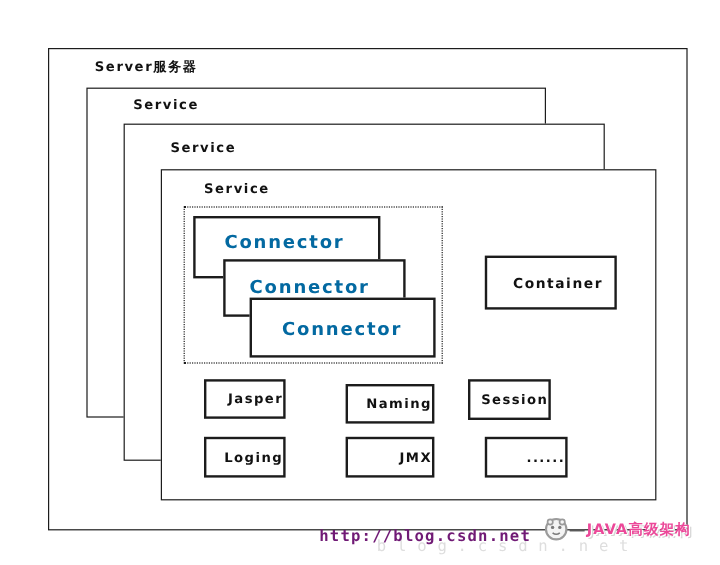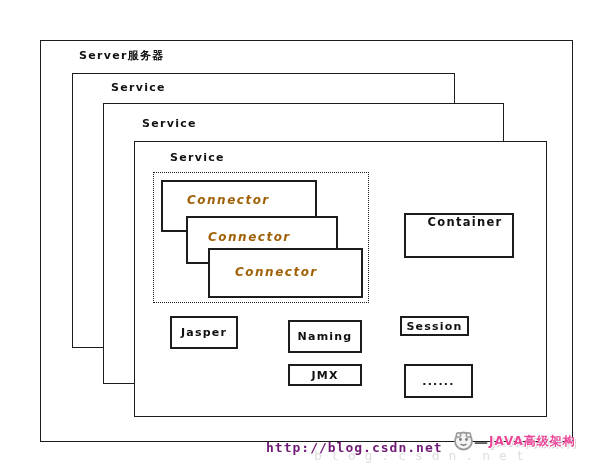--- a/index.html
+++ b/index.html
@@ -38,49 +38,48 @@
   .dotted {
     position: absolute;
     left: 18px; top: 30px; width: 216px; height: 131px;
     border: 1.6px dotted #1c1c1c;
     box-sizing: border-box;
     background: transparent;
   }
   .conn {
     border-width: 2px;
     font-weight: bold;
-    font-size: 12px;
+    font-size: 15px;
     letter-spacing: 1.5px;
-    color: #a16207;
-    font-style: italic;
+    color: #0369a1;
   }
   .c1 { left: 26px; top: 38px;  width: 156px; height: 52px; }
   .c2 { left: 51px; top: 74px;  width: 152px; height: 48px; }
   .c3 { left: 73px; top: 106px; width: 155px; height: 50px; }
   .c1 .conn-lbl { padding: 11px 0 0 24px; }
   .c2 .conn-lbl { padding: 12px 0 0 20px; }
   .c3 .conn-lbl { padding: 15px 0 0 25px; }
   .conn-lbl { display: block; white-space: nowrap; }
 
   .container-box {
     left: 269px; top: 71px; width: 110px; height: 45px;
     border-width: 2px;
-    display: flex; align-items: flex-start; justify-content: center;
+    display: flex; align-items: center; justify-content: center;
     font-weight: bold; font-size: 11.5px; letter-spacing: 1.3px; color: #111; padding-left: 12px;
   }
   .comp {
     border-width: 2px;
-    display: flex; align-items: center; justify-content: center;
+    display: flex; align-items: center; justify-content: flex-end;
     font-weight: bold; font-size: 11px; letter-spacing: 1.2px; color: #111;
   }
   .comp-0 { left: 35px;  top: 174px; width: 68px; height: 33px; }
   .comp-1 { left: 153px; top: 178px; width: 74px; height: 33px; }
-  .comp-2 { left: 265px; top: 174px; width: 69px; height: 20px; }
+  .comp-2 { left: 255px; top: 174px; width: 69px; height: 34px; }
   .comp-3 { left: 35px;  top: 222px; width: 68px; height: 34px; }
-  .comp-4 { left: 153px; top: 222px; width: 74px; height: 22px; }
+  .comp-4 { left: 153px; top: 222px; width: 74px; height: 34px; }
   .comp-5 { left: 269px; top: 222px; width: 69px; height: 34px; }
 
   
   .wm-url {
     position: absolute; left: 266px; top: 440px;
     font-family: "DejaVu Sans Mono", monospace;
     font-weight: bold; font-size: 13px; letter-spacing: 1px;
     color: #701a75; white-space: nowrap;
   }
   .wm-echo {
@@ -139,20 +138,23 @@
 
     <div class="box comp comp-0">
       <span>Jasper</span>
     </div>
     <div class="box comp comp-1">
       <span>Naming</span>
     </div>
     <div class="box comp comp-2">
       <span>Session</span>
     </div>
+    <div class="box comp comp-3">
+      <span>Loging</span>
+    </div>
     <div class="box comp comp-4">
       <span>JMX</span>
     </div>
     <div class="box comp comp-5">
       <span>......</span>
     </div>
   </div>
 
   <div class="wm-echo">blog.csdn.net</div>
   <div class="wm-url">http://blog.csdn.net</div>

